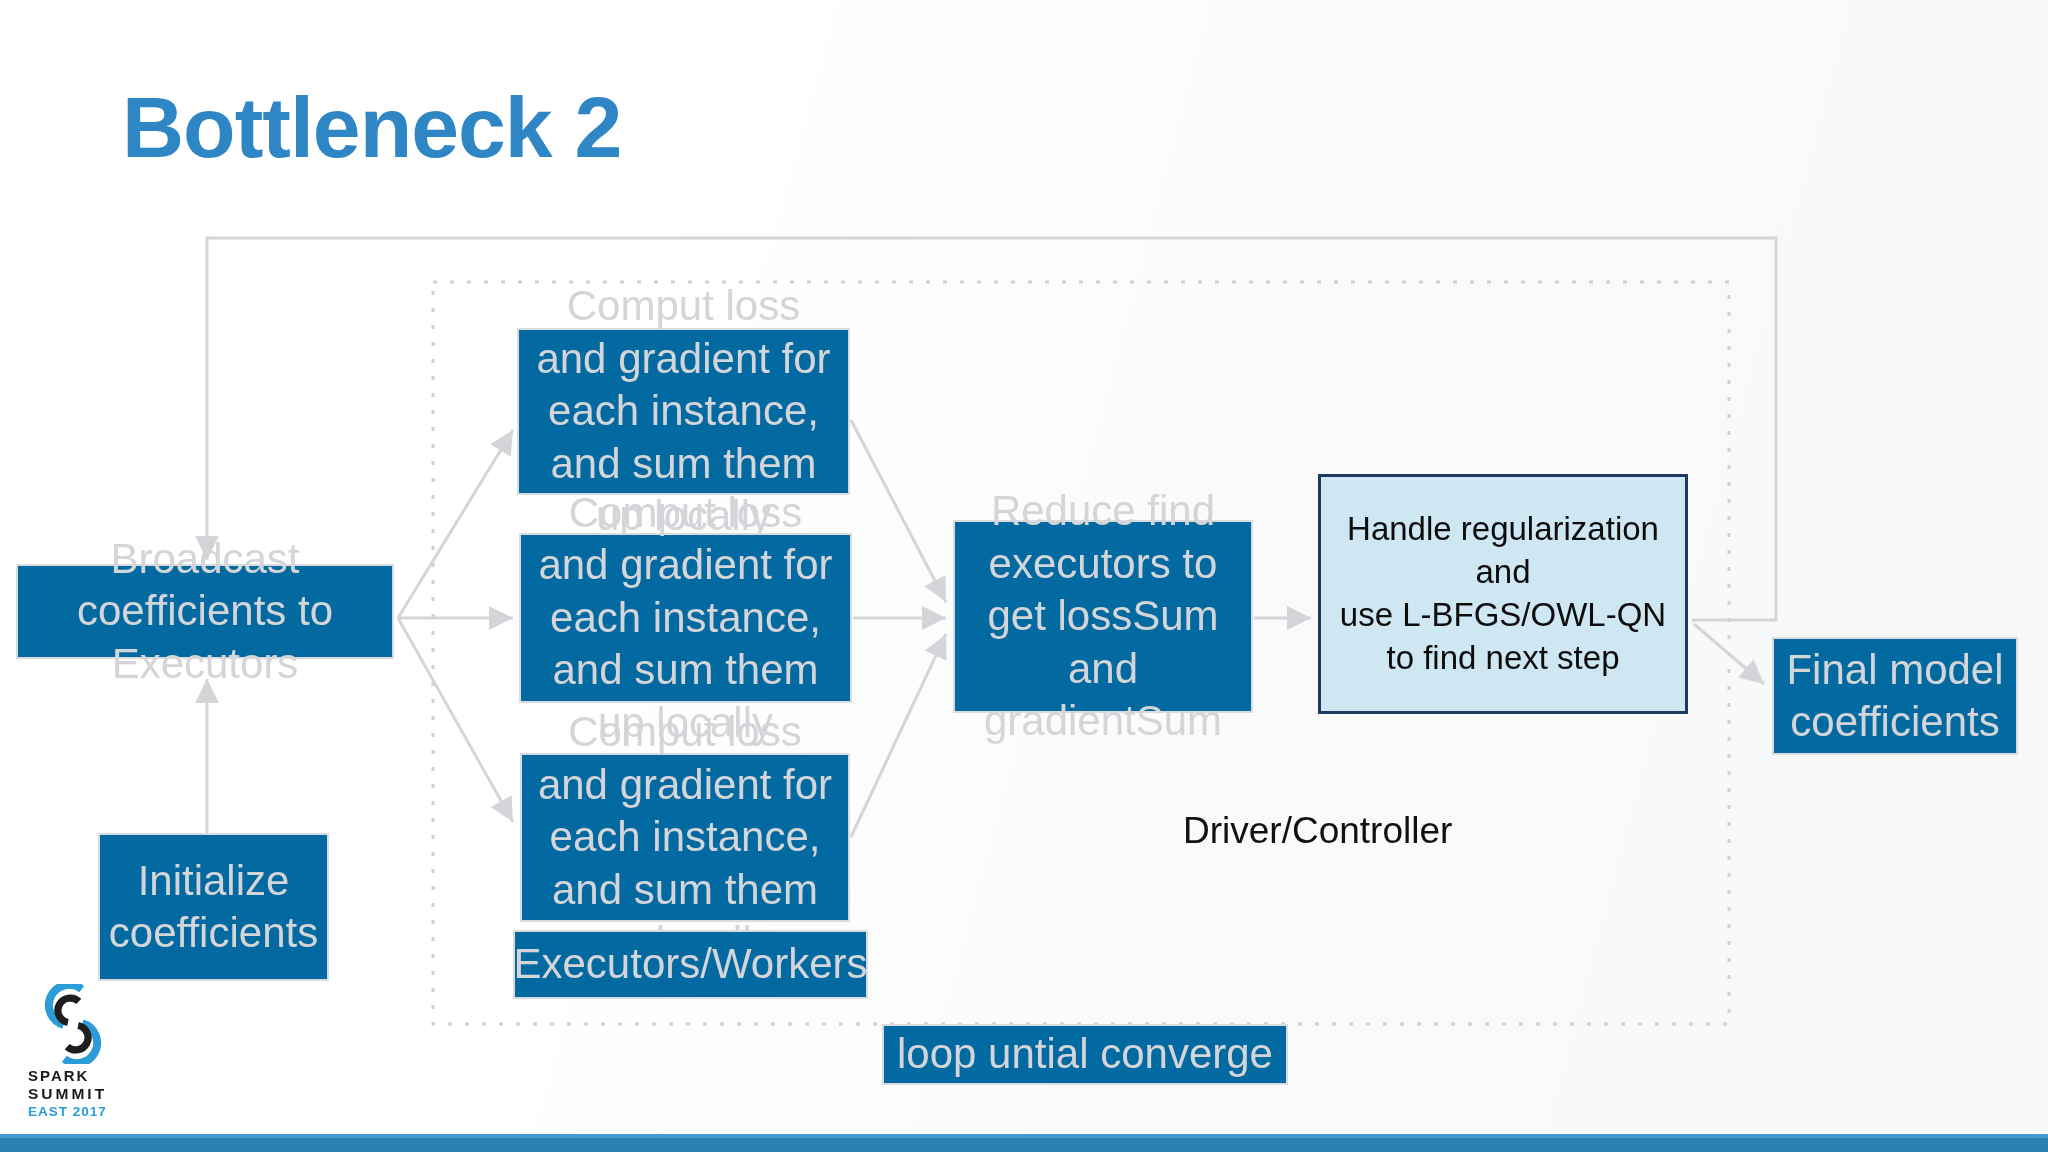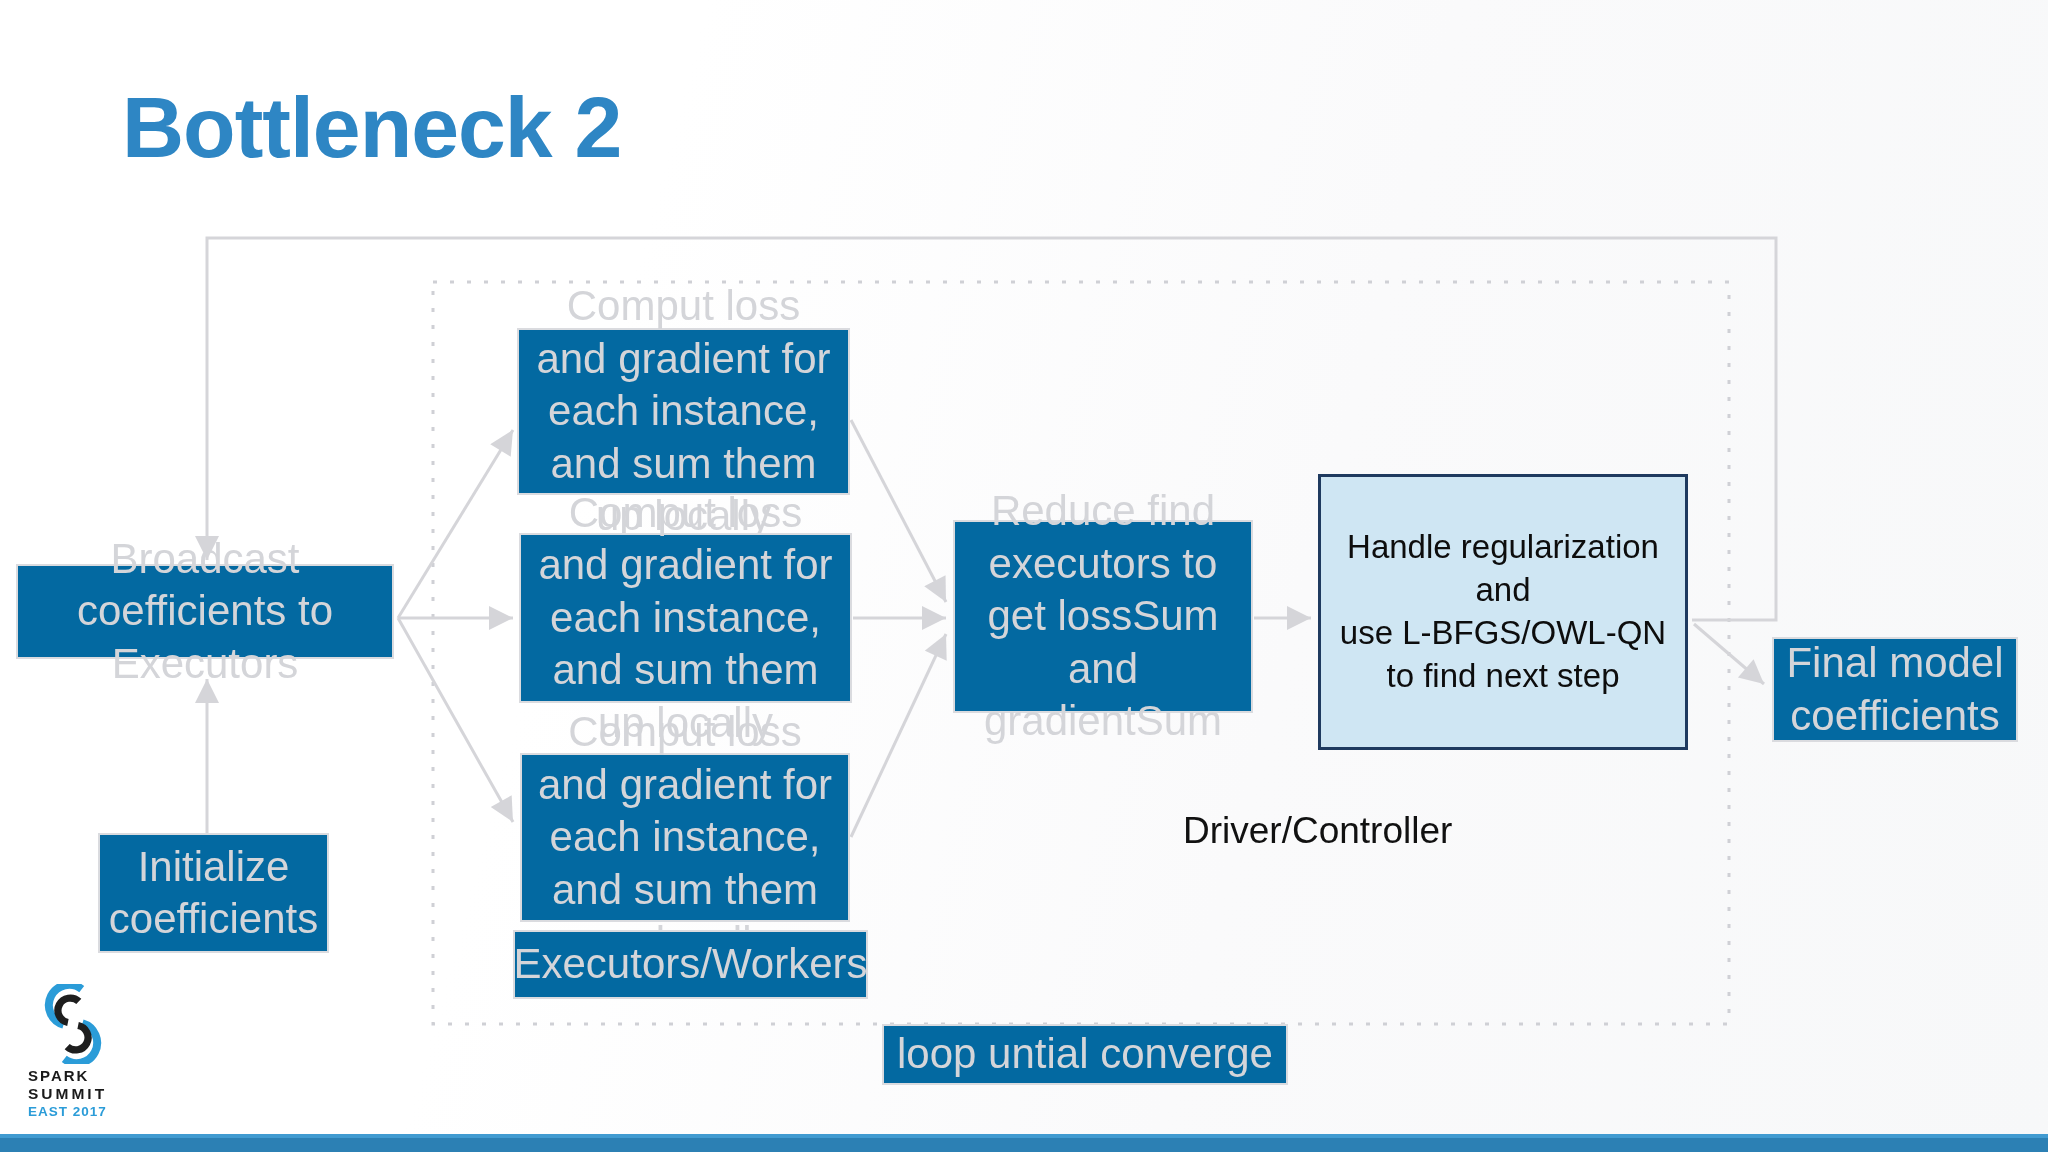--- a/index.html
+++ b/index.html
@@ -14,30 +14,30 @@
     font-size:86px;font-weight:bold;letter-spacing:-1px;color:#2e86c4;
   }
   svg.connectors{position:absolute;left:0;top:0;z-index:1;}
   .node{
     position:absolute;z-index:2;box-sizing:border-box;
     display:flex;align-items:center;justify-content:center;text-align:center;
     border:2px solid #dadbdf;background:#0369a1;color:#d4d5d9;
     font-size:42px;line-height:1.25;padding:4px 10px;
   }
   .node-broadcast{left:16px;top:564px;width:378px;height:95px;}
-  .node-initialize{left:98px;top:833px;width:231px;height:120px;}
+  .node-initialize{left:98px;top:833px;width:231px;height:148px;}
   .node-compute1{left:517px;top:328px;width:333px;height:167px;}
   .node-compute2{left:519px;top:533px;width:333px;height:170px;}
   .node-compute3{left:520px;top:753px;width:330px;height:169px;}
   .node-reduce{left:953px;top:520px;width:300px;height:193px;}
   .node-executors{left:513px;top:930px;width:355px;height:69px;}
   .node-loop{left:882px;top:1024px;width:406px;height:61px;}
-  .node-final{left:1772px;top:637px;width:246px;height:105px;}
+  .node-final{left:1772px;top:637px;width:246px;height:118px;}
   .node-handle{
-    left:1318px;top:474px;width:370px;height:276px;
+    left:1318px;top:474px;width:370px;height:240px;
     background:#cfe6f3;border:3px solid #1f3a5f;color:#0d0d0d;
     font-size:33px;line-height:1.3;white-space:pre-line;
   }
   .driver-label{
     position:absolute;left:1183px;top:810px;z-index:2;
     color:#111111;font-size:37px;
   }
   .logo{position:absolute;left:28px;top:984px;width:140px;z-index:3;line-height:1;}
   .logo .mark{display:block;margin-left:8px;}
   .logo .l1{font-size:15px;font-weight:800;letter-spacing:2px;color:#1a1a1a;margin-top:4px;}

